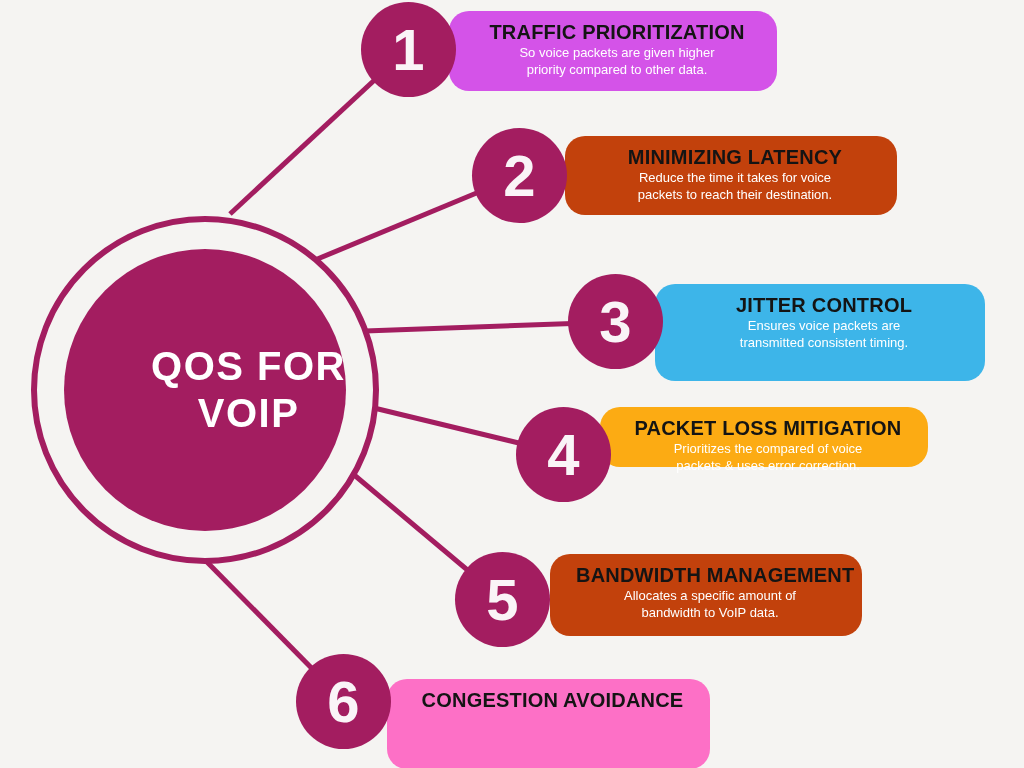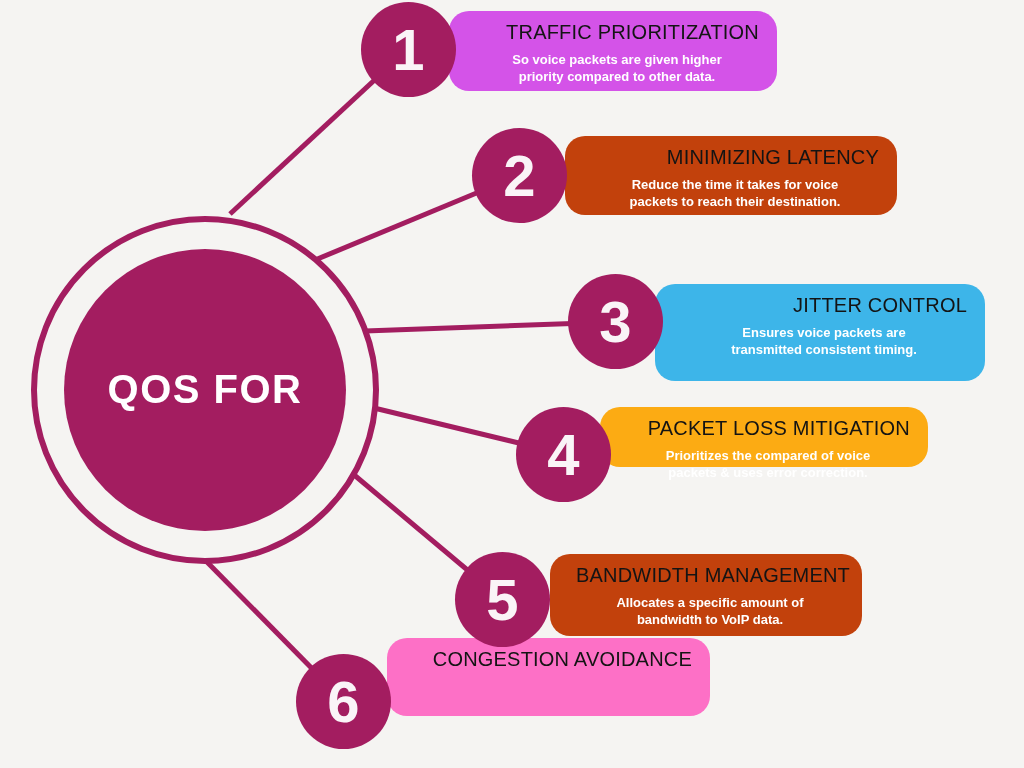--- a/index.html
+++ b/index.html
@@ -12,66 +12,66 @@
   .connectors line { stroke:#a31d60; stroke-width:5; }
 
   .hub-outer {
     position:absolute; left:31px; top:216px; width:336px; height:336px;
     border:6px solid #a31d60; border-radius:50%;
     background:#f5f4f2; z-index:2;
   }
   .hub-inner {
     position:absolute; left:64px; top:249px; width:282px; height:282px;
     border-radius:50%; background:#a31d60; z-index:2;
-    display:flex; align-items:center; justify-content:center; text-align:center;
+    display:flex; align-items:center; justify-content:flex-end; text-align:center;
   }
   .hub-title {
     color:#ffffff; font-size:40px; font-weight:bold;
     letter-spacing:1.5px; line-height:1.18;
   }
 
   .badge {
     position:absolute; width:95px; height:95px; border-radius:50%;
     background:#a31d60; z-index:4;
     display:flex; align-items:center; justify-content:center;
     color:#faf4f7; font-size:58px; font-weight:bold; line-height:1;
   }
 
   .banner {
     position:absolute; border-radius:20px; z-index:3;
     text-align:center; box-sizing:border-box; padding:10px 18px 0 26px;
   }
   .banner-title {
-    font-size:20px; font-weight:normal; color:#141414; letter-spacing:0.2px;
+    font-size:20px; font-weight:bold; color:#141414; letter-spacing:0.2px;
     white-space:nowrap;
-    text-align:right;
   }
   .banner-desc {
-    font-size:13px; font-weight:bold; color:#ffffff;
-    line-height:1.3; margin-top:8px;
+    font-size:13px; font-weight:normal; color:#ffffff;
+    line-height:1.3; margin-top:1px;
   }
 </style>
 </head>
 <body>
 
 <div class="canvas">
 
   <svg class="connectors" width="1024" height="768">
     <line x1="230" y1="214" x2="408" y2="49"></line>
     <line x1="315" y1="260" x2="520" y2="175"></line>
     <line x1="365" y1="331" x2="615" y2="322"></line>
     <line x1="374" y1="408" x2="564" y2="454"></line>
     <line x1="353" y1="474" x2="502" y2="599"></line>
     <line x1="207" y1="562" x2="344" y2="701"></line>
   </svg>
 
   <div class="hub-outer"></div>
   <div class="hub-inner" style="background: rgb(163, 29, 96);">
     <div class="hub-title">
       <span>QOS FOR</span><br>
+      <span>VOIP</span>
     </div>
   </div>
 
   <div class="banner" style="left: 449px; top: 11px; width: 328px; height: 80px; background: rgb(212, 83, 232);">
     <div class="banner-title">TRAFFIC PRIORITIZATION</div>
     <div class="banner-desc">
       <span>So voice packets are given higher</span><br>
       <span>priority compared to other data.</span>
     </div>
   </div>
@@ -116,20 +116,20 @@
     <div class="banner-title">BANDWIDTH MANAGEMENT</div>
     <div class="banner-desc">
       <span>Allocates a specific amount of</span><br>
       <span>bandwidth to VoIP data.</span>
     </div>
   </div>
   <div class="badge" style="left: 455px; top: 552px; background: rgb(163, 29, 96);">
     <span>5</span>
   </div>
 
-  <div class="banner" style="left: 387px; top: 638px; width: 323px; height: 78px; background: rgb(253, 112, 198);">
+  <div class="banner" style="left: 387px; top: 679px; width: 323px; height: 90px; background: rgb(253, 112, 198);">
     <div class="banner-title">CONGESTION AVOIDANCE</div>
   </div>
   <div class="badge" style="left: 296px; top: 654px; background: rgb(163, 29, 96);">
     <span>6</span>
   </div>
 
 </div>
 
 </body></html>

